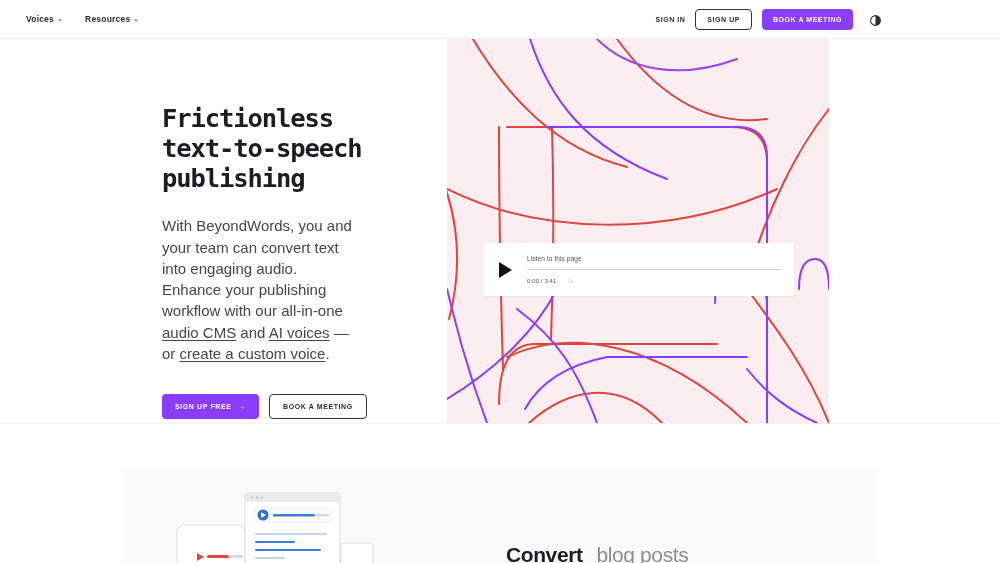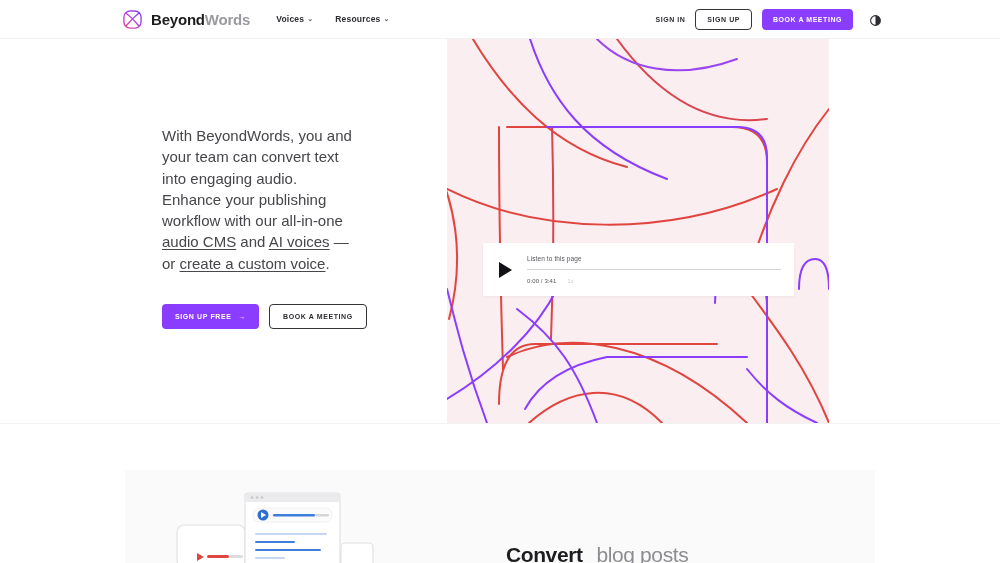--- a/index.html
+++ b/index.html
@@ -129,39 +129,20 @@
   .convert-word { font-size:21px; font-weight:700; color:#1d1d21; letter-spacing:-.4px; }
   .convert-sub  { font-size:21px; font-weight:400; color:#8c8c92; letter-spacing:-.4px; }
 </style>
 </head>
 <body>
 
 <div class="page">
 
   <div class="header">
 
-    <div class="brand">
-      <span>
-        <svg class="logo-mark" viewBox="0 0 24 24">
-          <defs>
-            <linearGradient id="lg" x1="0" y1="1" x2="1" y2="0">
-              <stop offset="0%" stop-color="#e0459b"></stop>
-              <stop offset="55%" stop-color="#b24adf"></stop>
-              <stop offset="100%" stop-color="#7b3dff"></stop>
-            </linearGradient>
-          </defs>
-          <rect x="2.2" y="2.2" width="19.6" height="19.6" rx="7" ry="7" fill="none" stroke="url(#lg)" stroke-width="1.6"></rect>
-          <path d="M4.5 4.5 C 11 9.5, 13 11.5, 19.5 19.5" fill="none" stroke="url(#lg)" stroke-width="1.6" stroke-linecap="round"></path>
-          <path d="M19.5 4.5 C 13 9.5, 11 11.5, 4.5 19.5" fill="none" stroke="url(#lg)" stroke-width="1.6" stroke-linecap="round"></path>
-        </svg>
-      </span>
-      <span class="brand-text">
-        <span class="b1">Beyond</span><span class="b2">Words</span>
-      </span>
-    </div>
 
     <div class="nav">
       <div class="nav-item">
         <span>Voices</span>
         <span class="caret">⌄</span>
       </div>
       <div class="nav-item">
         <span>Resources</span>
         <span class="caret">⌄</span>
       </div>
@@ -207,20 +188,25 @@
           <path d="M0 360 C 50 330, 90 290, 110 250" stroke="#8b3dff"></path>
           <path d="M78 370 Q 100 330, 160 318 L 300 318" stroke="#8b3dff"></path>
           <path d="M268 264 Q 268 230 290 230 Q 320 230 320 268 L 320 384" stroke="#8b3dff"></path>
           <path d="M352 250 Q 352 220 368 220 Q 382 220 382 250" stroke="#8b3dff"></path>
           <path d="M300 330 C 320 355, 340 370, 370 384" stroke="#8b3dff"></path>
         </g>
       </svg>
     </div>
 
     <div class="hero-copy">
+      <h1 class="headline">
+        <span>Frictionless</span><br>
+        <span>text-to-speech</span><br>
+        <span>publishing</span>
+      </h1>
 
       <p class="subcopy"><span>With BeyondWords, you and your team can convert text into engaging audio. Enhance your publishing workflow with our all-in-one </span><a href="#">audio CMS</a><span> and </span><a href="#">AI voices</a><span> — or </span><a href="#">create a custom voice</a><span>.</span></p>
 
       <div class="cta-row">
         <button class="cta-primary">
           <span>SIGN UP FREE</span>
           <span>→</span>
         </button>
         <button class="cta-secondary">BOOK A MEETING</button>
       </div>

